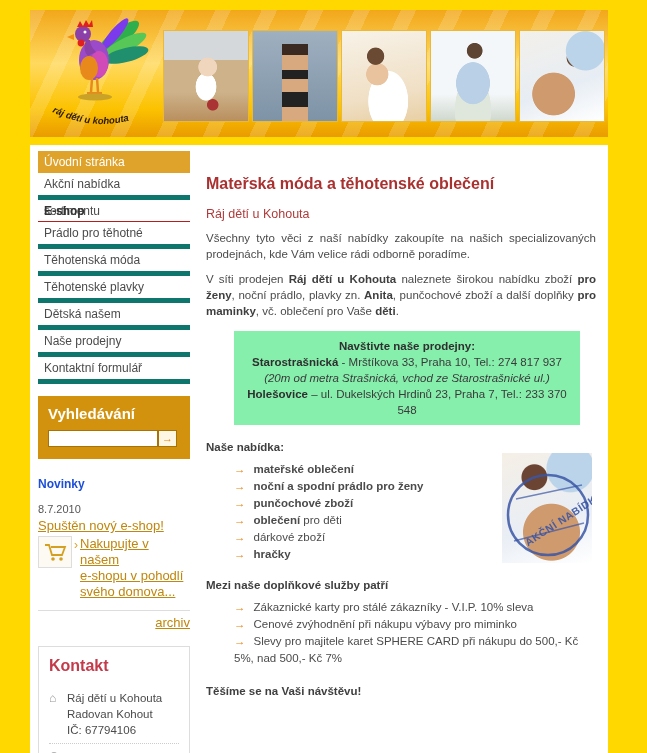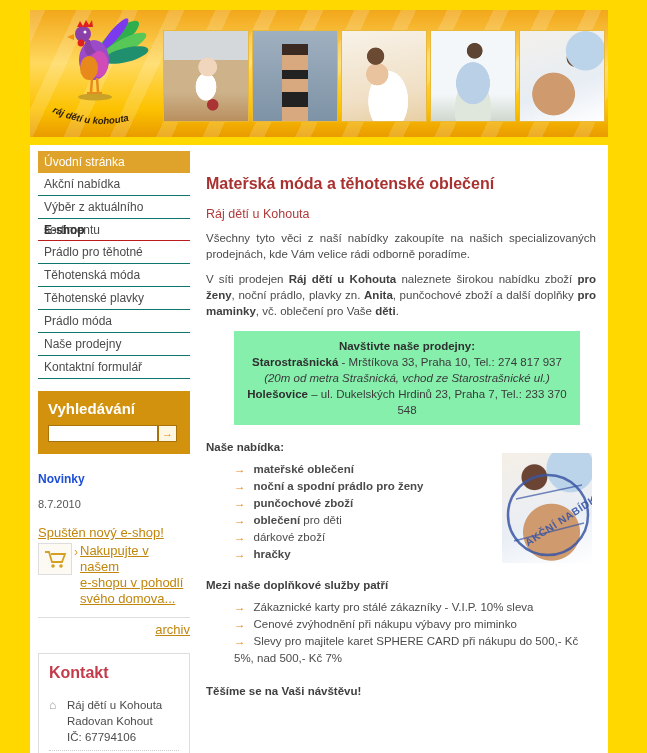--- a/index.html
+++ b/index.html
@@ -44,38 +44,38 @@
       radial-gradient(circle at 66% 30%, #6b4a34 0 10%, transparent 11%),
       radial-gradient(circle at 40% 70%, #cf9a6d 0 26%, transparent 27%),
       linear-gradient(160deg, #f3f0ea, #e7edf4 60%, #ffffff); }
 
   
   .content { display: flex; background: #ffffff; margin-top: 8px; padding: 6px 8px 0 8px; min-height: 602px; }
 
   
   .sidebar { width: 152px; flex: none; font-size: 12px; color: #4b4b4b; }
   nav .nav-item {
-    display: block; padding: 4px 6px 3px 6px; border-bottom: 1px solid #0f766e;
+    display: block; padding: 4px 6px 3px 6px; border-bottom: 5px solid #0f766e;
     color: #4b4b4b; cursor: pointer; line-height: 15px;
   }
   nav .nav-item.active { background: #DFA32B; color: #ffffff; border-bottom: none; }
   nav .overlap-row { position: relative; height: 22px; border-bottom: 1px solid #b91c1c; cursor: pointer; }
   nav .overlap-row span { position: absolute; left: 6px; top: 4px; line-height: 15px; }
   nav .overlap-row .ovl { font-weight: bold; color: #333; }
 
   .searchbox { margin-top: 12px; background: #D2920E; padding: 9px 10px 12px 10px; }
   .searchbox h2 { color: #ffffff; font-size: 15px; font-weight: bold; margin-bottom: 8px; }
   .search-row { display: flex; }
   .search-input { width: 110px; height: 17px; border: 1px solid #a77208; background: #fff; font-size: 11px; padding: 0 3px; }
   .search-btn { width: 19px; height: 17px; background: #fdf6e3; border: 1px solid #a77208; color: #E8820C;
       font-size: 11px; line-height: 15px; text-align: center; cursor: pointer; padding: 0; font-weight: bold; }
 
   .news { margin-top: 18px; }
   .news h2 { color: #1d4ed8; font-size: 12px; font-weight: bold; margin-bottom: 12px; }
-  .news .date { font-size: 11px; color: #555; margin-bottom: 15px; }
+  .news .date { font-size: 11px; color: #555; margin-bottom: 3px; }
   a.gold { color: #C0860D; text-decoration: underline; cursor: pointer; font-size: 13px; }
   .news-main { display: flex; margin-top: 3px; }
   .cart-box { width: 34px; height: 32px; border: 1px solid #ddd; background: #fcfaf2; flex: none;
       display: flex; align-items: center; justify-content: center; }
   .link-arrow { color: #DFA32B; font-size: 12px; margin: 2px 2px 0 2px; }
   .news-link-lines { line-height: 16px; }
   .news-divider { border-bottom: 1px solid #ddd; margin-top: 10px; }
   .archiv { text-align: right; margin-top: 4px; }
 
   .contactbox { margin-top: 16px; border: 1px solid #ddd; padding: 10px 10px 12px 10px; }
@@ -151,29 +151,28 @@
       <div class="photo ph5"></div>
     </div>
   </header>
 
   <div class="content">
 
     <aside class="sidebar">
       <nav>
         <div class="nav-item active">Úvodní stránka</div>
         <div class="nav-item">Akční nabídka</div>
-        <div class="nav-item">Výběr z aktuálního</div>
         <div class="overlap-row">
           <span>sortimentu</span>
           <span class="ovl">E-shop</span>
         </div>
         <div class="nav-item">Prádlo pro těhotné</div>
         <div class="nav-item">Těhotenská móda</div>
         <div class="nav-item">Těhotenské plavky</div>
-        <div class="nav-item">Prádlo móda</div>
+        <div class="nav-item">Dětská našem</div>
         <div class="nav-item">Naše prodejny</div>
         <div class="nav-item">Kontaktní formulář</div>
       </nav>
 
       <div class="searchbox">
         <h2>Vyhledávání</h2>
         <div class="search-row">
           <input class="search-input" type="text" value="" style="">
           <button class="search-btn">
             <span>→</span>

